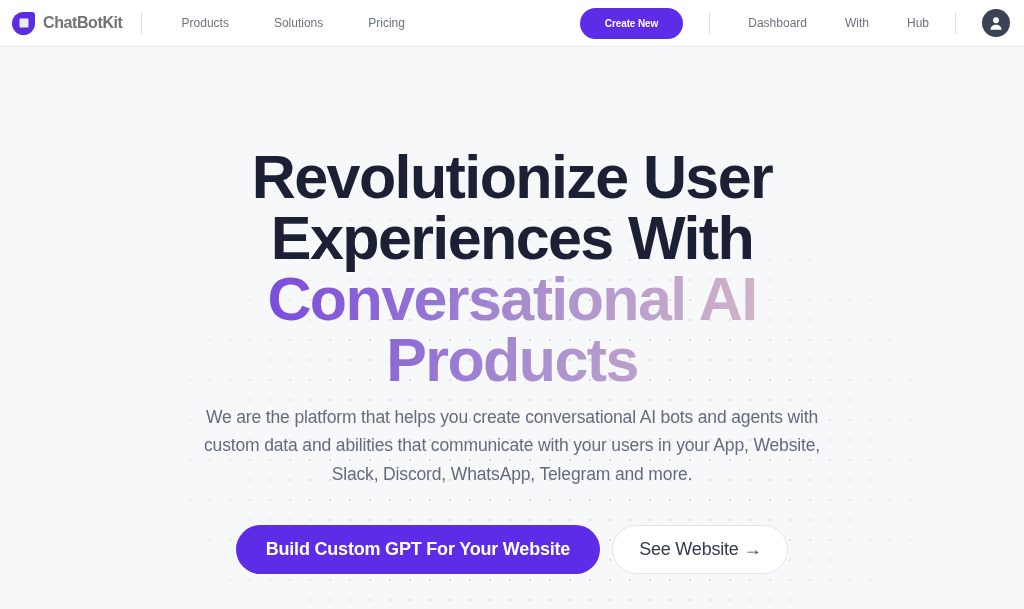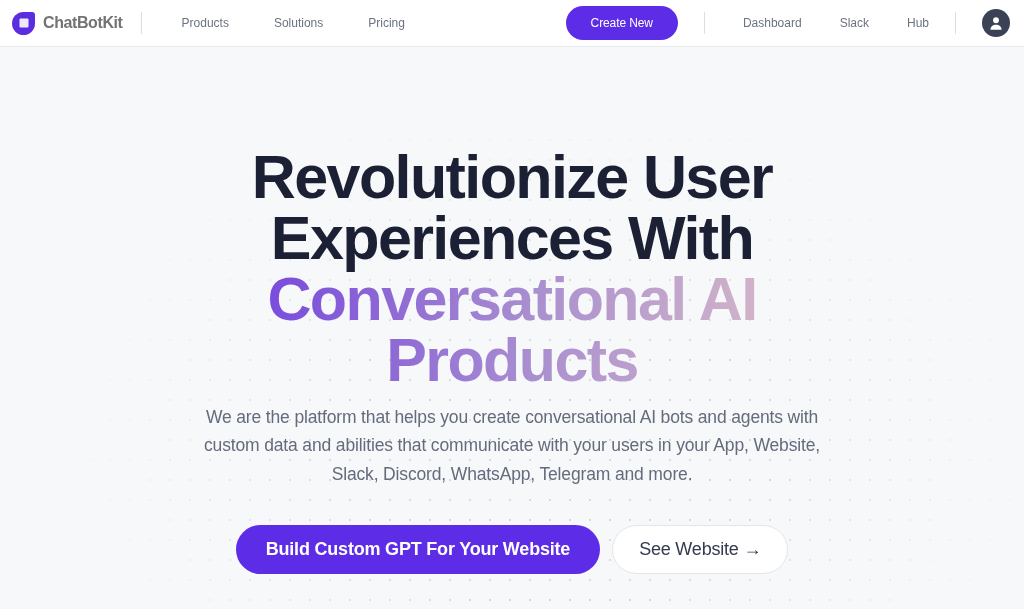--- a/index.html
+++ b/index.html
@@ -96,22 +96,22 @@
 
   .nav-right {
     display: flex;
     align-items: center;
     gap: 26px;
   }
 
   .btn-create {
     background: #5d2ce6;
     color: #ffffff;
-    font-size: 12px;
-    font-weight: normal;
+    font-size: 10px;
+    font-weight: bold;
     border: none;
     border-radius: 999px;
     padding: 10px 25px;
     cursor: pointer;
     white-space: nowrap;
     font-family: inherit;
     letter-spacing: -0.1px;
   }
 
   .avatar {
@@ -246,21 +246,21 @@
     <a class="nav-link">Solutions</a>
     <a class="nav-link">Pricing</a>
   </nav>
 
   <div class="header-spacer"></div>
 
   <div class="nav-right">
     <button class="btn-create">Create New</button>
     <span class="v-divider"></span>
     <a class="nav-link">Dashboard</a>
-    <a class="nav-link">Slack</a>
+    <a class="nav-link">With</a>
     <a class="nav-link">Hub</a>
     <span class="v-divider"></span>
     <div class="avatar">
       <svg width="18" height="18" viewBox="0 0 24 24" aria-hidden="true">
         <circle cx="12" cy="8.3" r="3.9" fill="#ffffff"></circle>
         <path d="M4.6 21c0-4.1 3.3-6.6 7.4-6.6s7.4 2.5 7.4 6.6z" fill="#ffffff"></path>
       </svg>
     </div>
   </div>
 

